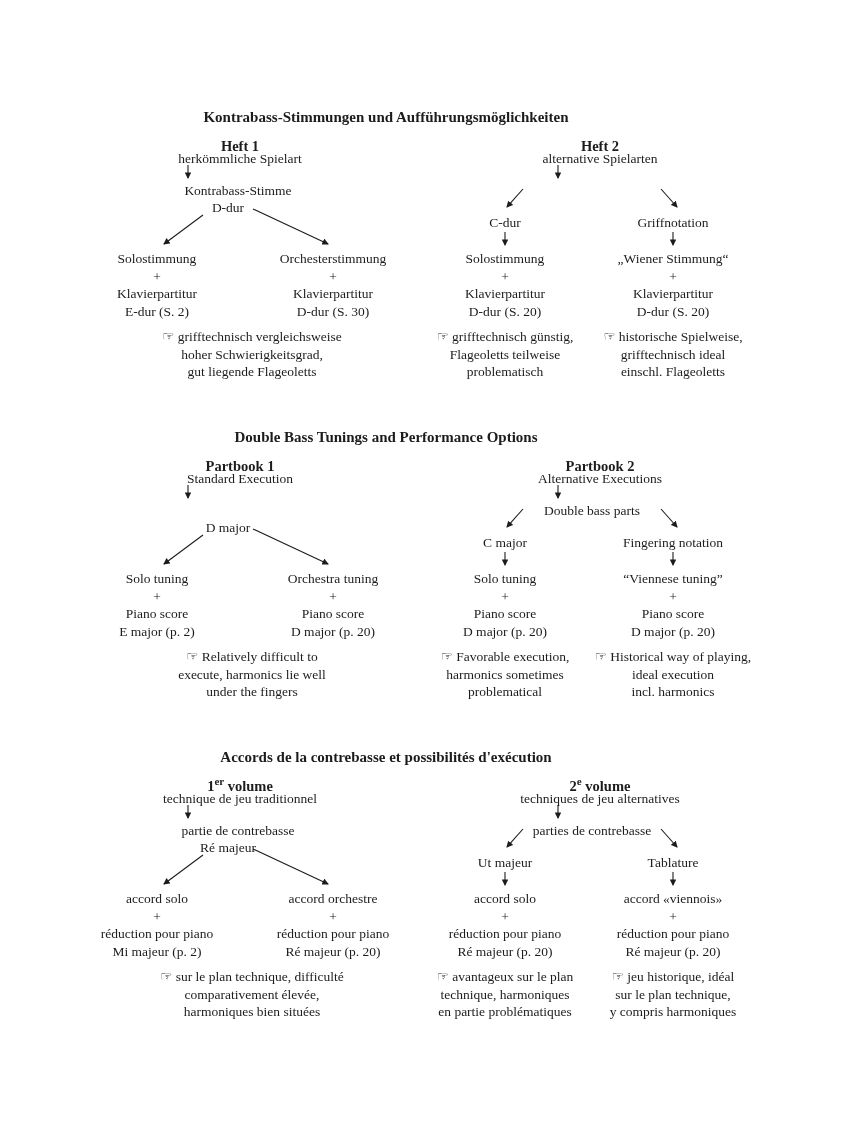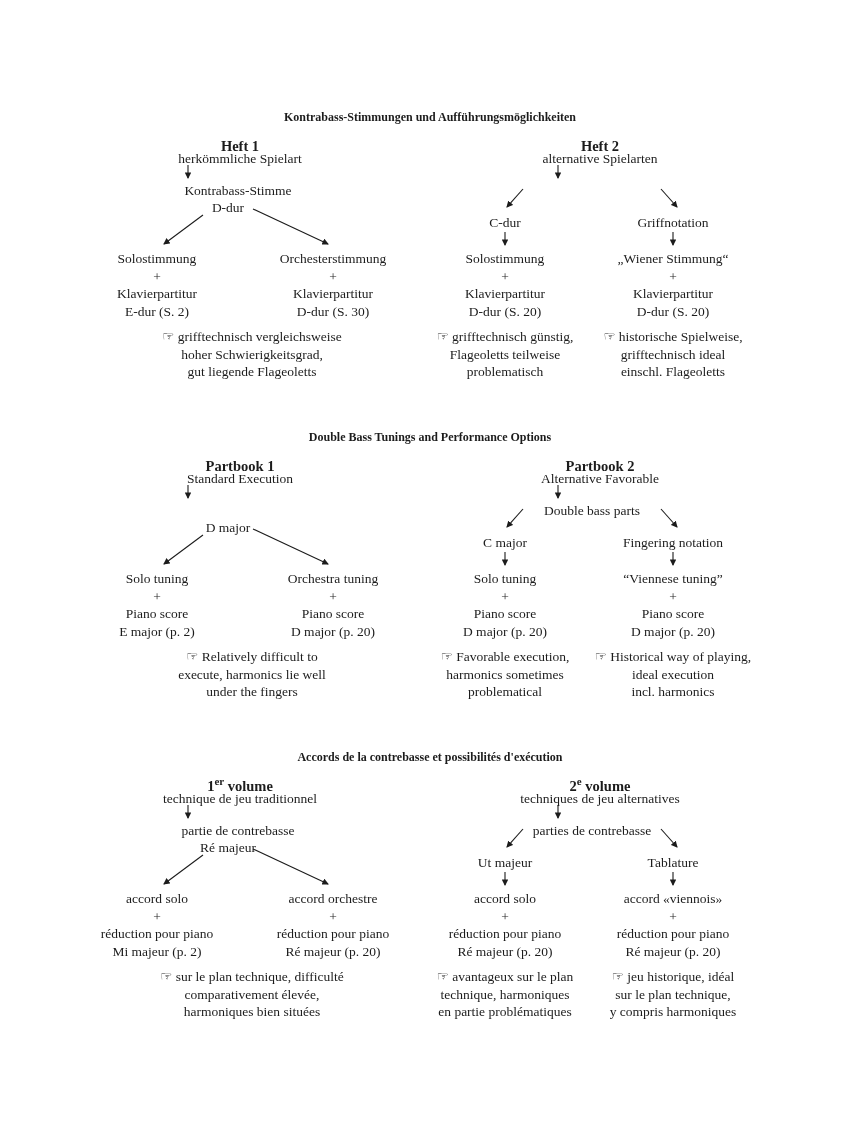--- a/index.html
+++ b/index.html
@@ -7,21 +7,21 @@
     position:relative; width:864px; height:1140px; margin:0 auto;
     background:#ffffff; color:#1c1c1c;
     font-family:"Liberation Serif", "DejaVu Serif", serif;
     overflow:hidden;
   }
   .section { position:absolute; left:0; width:864px; height:320px; }
   .t {
     position:absolute; font-size:13.5px; line-height:17.5px;
     text-align:center; white-space:pre-line; color:#1c1c1c;
   }
-  .title { top:4px; left:0; width:772px; font-weight:bold; font-size:12px;margin-left:44px; }
+  .title { top:4px; left:0; width:772px; font-weight:bold; font-size:15px; }
   .hdr   { font-weight:bold; font-size:14.5px; }
   .sup   { font-size:11px; }
   
   .l-hdr   { top:28px;  left:90px;  width:300px; }
   .l-sub   { top:45px;  left:90px;  width:300px; }
   .l-root1 { top:77px;  left:88px;  width:300px; }
   .l-root2 { top:94px;  left:78px;  width:300px; }
   .l-leafL { top:145px; left:57px;  width:200px; }
   .l-leafR { top:145px; left:233px; width:200px; }
   .l-note  { top:223px; left:102px; width:300px; }
@@ -113,21 +113,21 @@
 E major (p. 2)</div>
     <div class="t l-leafR">Orchestra tuning
 +
 Piano score
 D major (p. 20)</div>
     <div class="t l-note">☞ Relatively difficult to
 execute, harmonics lie well
 under the fingers</div>
 
     <div class="t hdr r-hdr"><span>Partbook 2</span><sup class="sup"></sup><span></span></div>
-    <div class="t r-sub">Alternative Favorable</div>
+    <div class="t r-sub">Alternative Executions</div>
     <div class="t r-root">Double bass parts</div>
     <div class="t r-brL">C major</div>
     <div class="t r-brR">Fingering notation</div>
     <div class="t r-leafL">Solo tuning
 +
 Piano score
 D major (p. 20)</div>
     <div class="t r-leafR">“Viennese tuning”
 +
 Piano score

